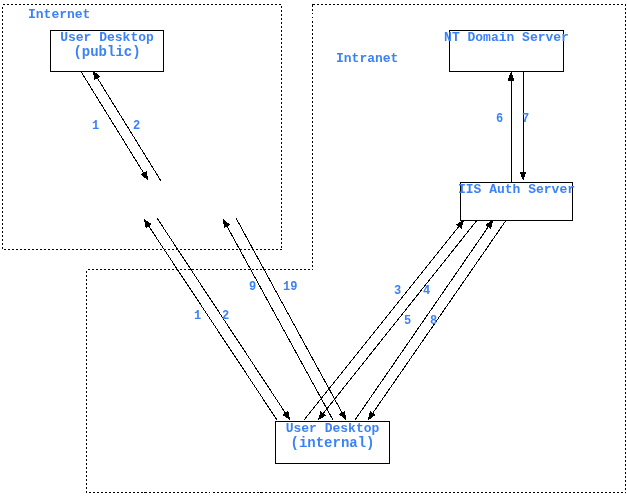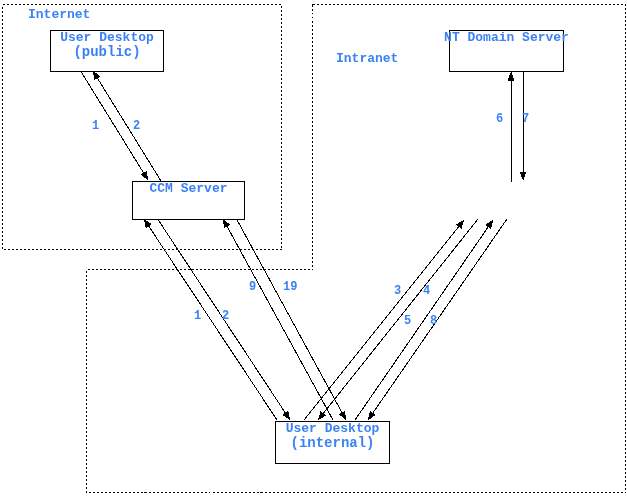--- a/index.html
+++ b/index.html
@@ -75,28 +75,28 @@
   </svg>
 
   <span class="region-label" style="left:28px;top:7px;">Internet</span>
   <span class="region-label" style="left:336px;top:7px;margin-top:44px;">Intranet</span>
 
   <div class="node" style="left:50px;top:30px;width:112px;height:40px;">
     <span class="node-title">User Desktop</span>
     <span class="node-subtitle">(public)</span>
   </div>
 
-  <div class="node" style="left:132px;top:181px;width:111px;height:37px;">
-    <span class="node-title">CCM Server</span>
-  </div>
 
   <div class="node" style="left:449px;top:30px;width:113px;height:40px;">
     <span class="node-title">NT Domain Server</span>
   </div>
 
+  <div class="node" style="left:460px;top:182px;width:111px;height:37px;">
+    <span class="node-title">IIS Auth Server</span>
+  </div>
 
   <div class="node" style="left:275px;top:421px;width:113px;height:41px;">
     <span class="node-title">User Desktop</span>
     <span class="node-subtitle">(internal)</span>
   </div>
 
   <span class="step-label" style="left:92px;top:119px;">1</span>
   <span class="step-label" style="left:133px;top:119px;">2</span>
   <span class="step-label" style="left:194px;top:309px;">1</span>
   <span class="step-label" style="left:222px;top:309px;">2</span>

